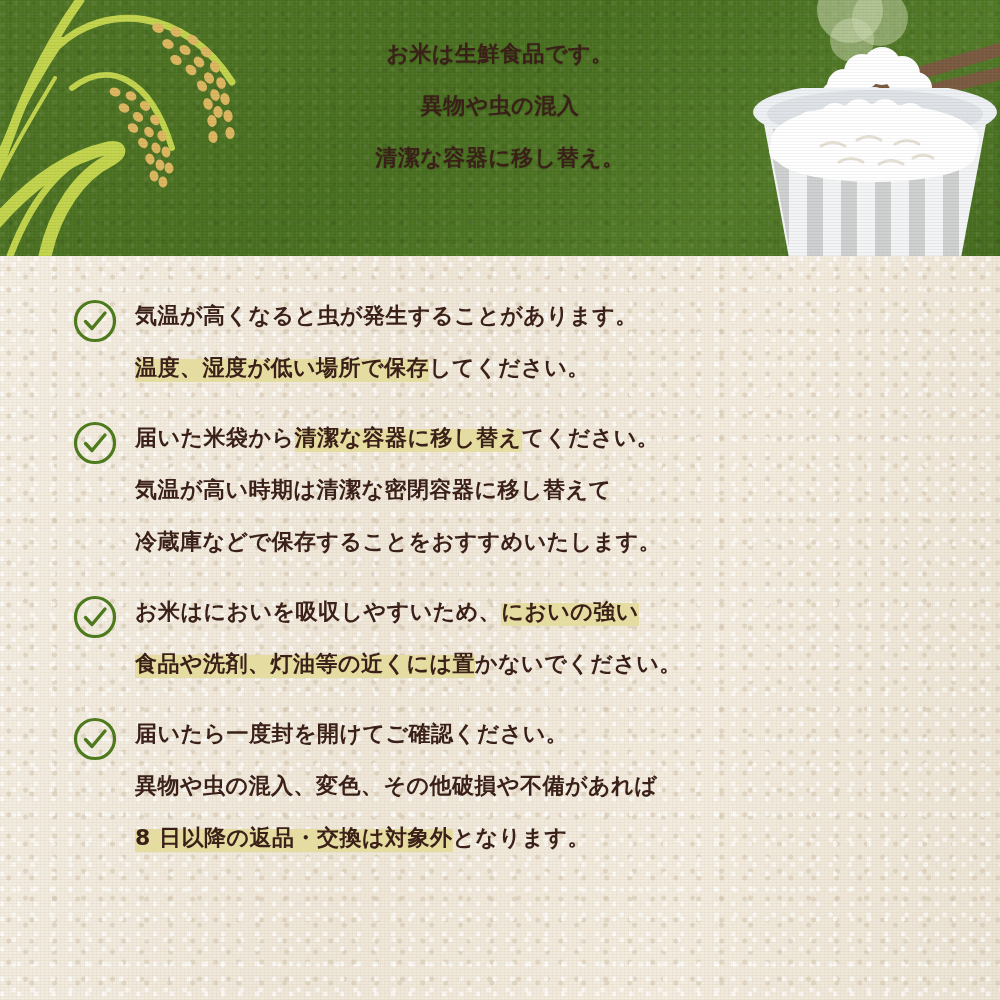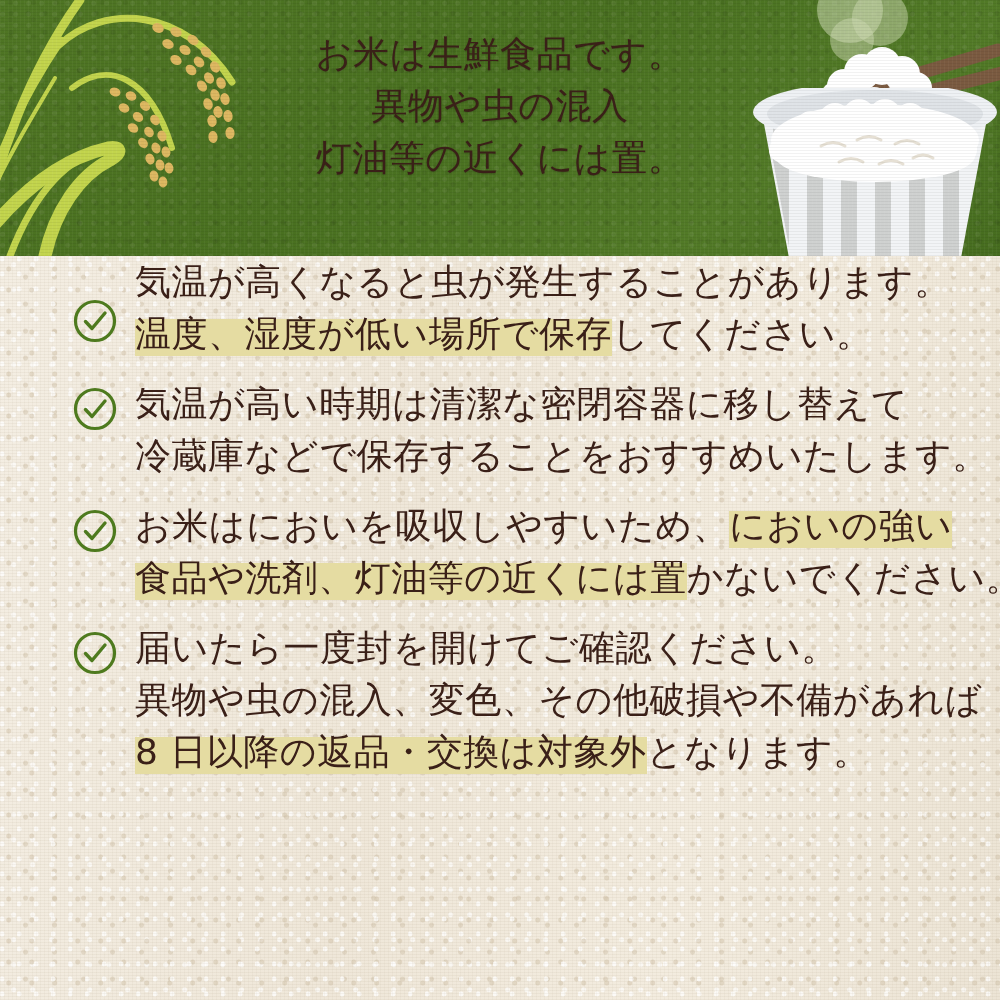--- a/index.html
+++ b/index.html
@@ -92,38 +92,39 @@
     position: absolute;
     left: 0;
     top: 256px;
     width: 1000px;
   }
   .item {
     position: relative;
     padding-left: 135px;
     margin-bottom: 18px;
   }
-  .item:first-child { }
+  .item:first-child { padding-top: 34px; }
 
   .check-icon {
     position: absolute;
     left: 72px;
     width: 46px;
     height: 46px;
   }
   .item:first-child .check-icon { top: 42px; }
   .item:not(:first-child) .check-icon { top: 8px; }
 
   .line {
     color: #3a2018;
     font-family: "DejaVu Sans", "Liberation Sans", sans-serif;
-    font-size: 36px;
+    font-size: 22px;
     line-height: 52px;
     white-space: nowrap;
     letter-spacing: 0.5px;
+    font-weight: bold;
   }
   .line span.hl {
     background: linear-gradient(to bottom,
                 rgba(229,220,162,0) 0%,
                 rgba(229,220,162,0) 14%,
                 #e5dca2 14%,
                 #e5dca2 100%);
     padding-bottom: 2px;
     margin-top: 42px;
   }
@@ -261,38 +262,39 @@
         <path d="M150 56 q 12 -7 24 0"></path>
         <path d="M94 74 q 12 -7 24 0"></path>
         <path d="M134 76 q 12 -7 24 0"></path>
         <path d="M168 70 q 10 -6 20 0"></path>
       </g>
     </svg>
 
     <div class="header-title">
       <span class="line">お米は生鮮食品です。</span>
       <span class="line">異物や虫の混入</span>
-      <span class="line">灯油等の近くには置。</span>
+      <span class="line">清潔な容器に移し替え。</span>
     </div>
   </div>
 
   <div class="list" id="list-root">
       <div class="item">
         <span class="check-icon"><svg viewBox="0 0 46 46" width="46" height="46" aria-hidden="true">
             <circle cx="23" cy="23" r="19.5" fill="none" stroke="#4e7a1e" stroke-width="3.2"></circle>
             <path d="M13.5 23.5 L 20 30.5 L 33 15" fill="none" stroke="#4e7a1e" stroke-width="3.4" stroke-linecap="round" stroke-linejoin="round"></path>
           </svg></span>
         <div class="line"><span>気温が高くなると虫が発生することがあります。</span></div>
         <div class="line"><span class="hl">温度、湿度が低い場所で保存</span><span>してください。</span></div>
       </div>
       <div class="item">
         <span class="check-icon"><svg viewBox="0 0 46 46" width="46" height="46" aria-hidden="true">
             <circle cx="23" cy="23" r="19.5" fill="none" stroke="#4e7a1e" stroke-width="3.2"></circle>
             <path d="M13.5 23.5 L 20 30.5 L 33 15" fill="none" stroke="#4e7a1e" stroke-width="3.4" stroke-linecap="round" stroke-linejoin="round"></path>
           </svg></span>
+        <div class="line"><span>届いた米袋から</span><span class="hl">清潔な容器に移し替え</span><span>てください。</span></div>
         <div class="line"><span>気温が高い時期は清潔な密閉容器に移し替えて</span></div>
         <div class="line"><span>冷蔵庫などで保存することをおすすめいたします。</span></div>
       </div>
       <div class="item">
         <span class="check-icon"><svg viewBox="0 0 46 46" width="46" height="46" aria-hidden="true">
             <circle cx="23" cy="23" r="19.5" fill="none" stroke="#4e7a1e" stroke-width="3.2"></circle>
             <path d="M13.5 23.5 L 20 30.5 L 33 15" fill="none" stroke="#4e7a1e" stroke-width="3.4" stroke-linecap="round" stroke-linejoin="round"></path>
           </svg></span>
         <div class="line"><span>お米はにおいを吸収しやすいため、</span><span class="hl">においの強い</span></div>
         <div class="line"><span class="hl">食品や洗剤、灯油等の近くには置</span><span>かないでください。</span></div>

